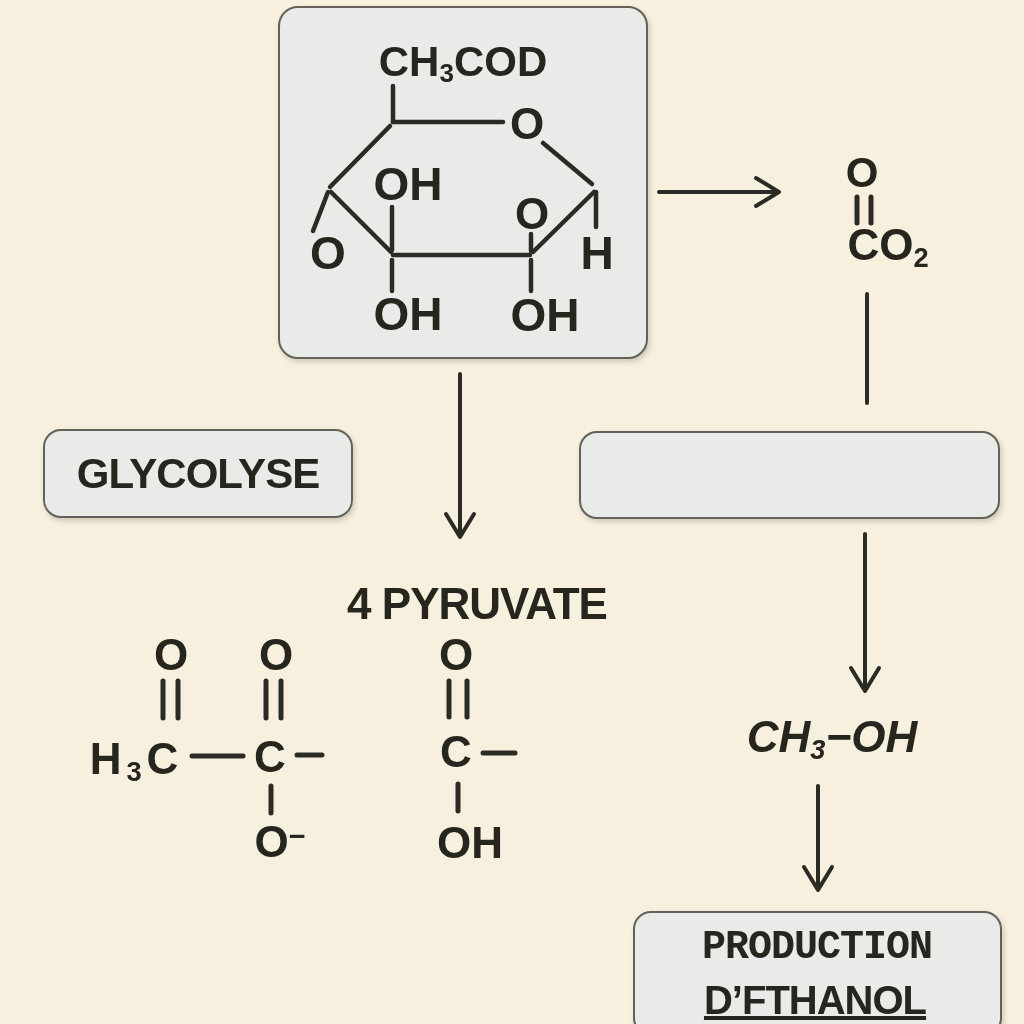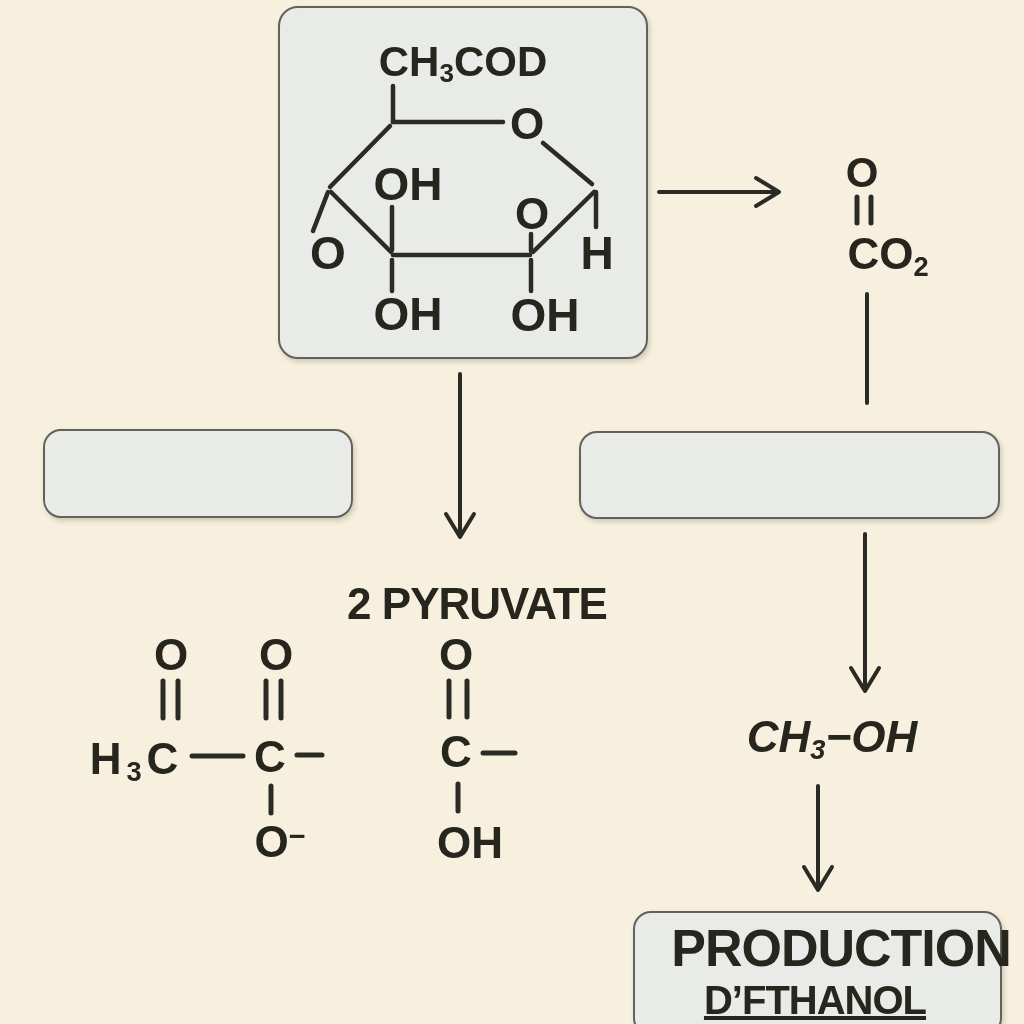--- a/index.html
+++ b/index.html
@@ -38,25 +38,25 @@
   .t-ch3cod{left:463px;top:62px;font-size:42px;}
   .t-ring-o{left:527px;top:124px;font-size:44px;}
   .t-oh-top{left:408px;top:184px;font-size:46px;}
   .t-o-left{left:328px;top:253px;font-size:46px;}
   .t-o-inner{left:532px;top:214px;font-size:44px;}
   .t-h-right{left:597px;top:253px;font-size:46px;}
   .t-oh-bl{left:408px;top:314px;font-size:46px;}
   .t-oh-br{left:545px;top:315px;font-size:46px;}
   
   .t-co2-o{left:862px;top:173px;font-size:42px;}
-  .t-co2{left:888px;top:254px;font-size:44px;}
+  .t-co2{left:888px;top:245px;font-size:44px;}
   
   .t-glycolyse{left:198px;top:474px;font-size:42px;letter-spacing:-1px;}
   .t-decarb{left:789px;top:475px;font-size:40px;letter-spacing:-2px;}
-  .t-prod1{left:841px;top:948px;font-size:52px;letter-spacing:-1px;}
+  .t-prod1{left:817px;top:948px;font-size:40px;letter-spacing:-1px;font-family:Liberation Mono, monospace;}
   .t-prod2{left:815px;top:1000px;font-size:40px;letter-spacing:-1px;text-decoration:underline;}
   
   .t-pyruvate{left:477px;top:604px;font-size:44px;letter-spacing:-1px;}
   .t-p1-o1{left:171px;top:655px;font-size:44px;}
   .t-p1-o2{left:276px;top:655px;font-size:44px;}
   .t-h3c{left:134px;top:759px;font-size:44px;}
   .t-p1-c2{left:270px;top:757px;font-size:44px;}
   .t-o-minus{left:280px;top:842px;font-size:44px;}
   .t-p2-o{left:456px;top:655px;font-size:44px;}
   .t-p2-c{left:456px;top:752px;font-size:44px;}
@@ -131,24 +131,25 @@
   <div class="lbl t-oh-top">OH</div>
   <div class="lbl t-o-left">O</div>
   <div class="lbl t-o-inner">O</div>
   <div class="lbl t-h-right">H</div>
   <div class="lbl t-oh-bl">OH</div>
   <div class="lbl t-oh-br">OH</div>
 
   <div class="lbl t-co2-o">O</div>
   <div class="lbl t-co2"><span>CO</span><span class="sub">2</span></div>
 
+  <div class="lbl t-glycolyse">GLYCOLYSE</div>
   <div class="lbl t-prod1">PRODUCTION</div>
   <div class="lbl t-prod2">D’FTHANOL</div>
 
-  <div class="lbl t-pyruvate">2 PYRUVATE</div>
+  <div class="lbl t-pyruvate">4 PYRUVATE</div>
   <div class="lbl t-p1-o1">O</div>
   <div class="lbl t-p1-o2">O</div>
   <div class="lbl t-h3c wide3"><span>H</span><span class="sub">3</span><span>C</span></div>
   <div class="lbl t-p1-c2">C</div>
   <div class="lbl t-o-minus"><span>O</span><span class="sup">−</span></div>
   <div class="lbl t-p2-o">O</div>
   <div class="lbl t-p2-c">C</div>
   <div class="lbl t-p2-oh">OH</div>
 
   <div class="lbl t-ch3oh"><span>CH</span><span class="sub">3</span><span>−OH</span></div>

